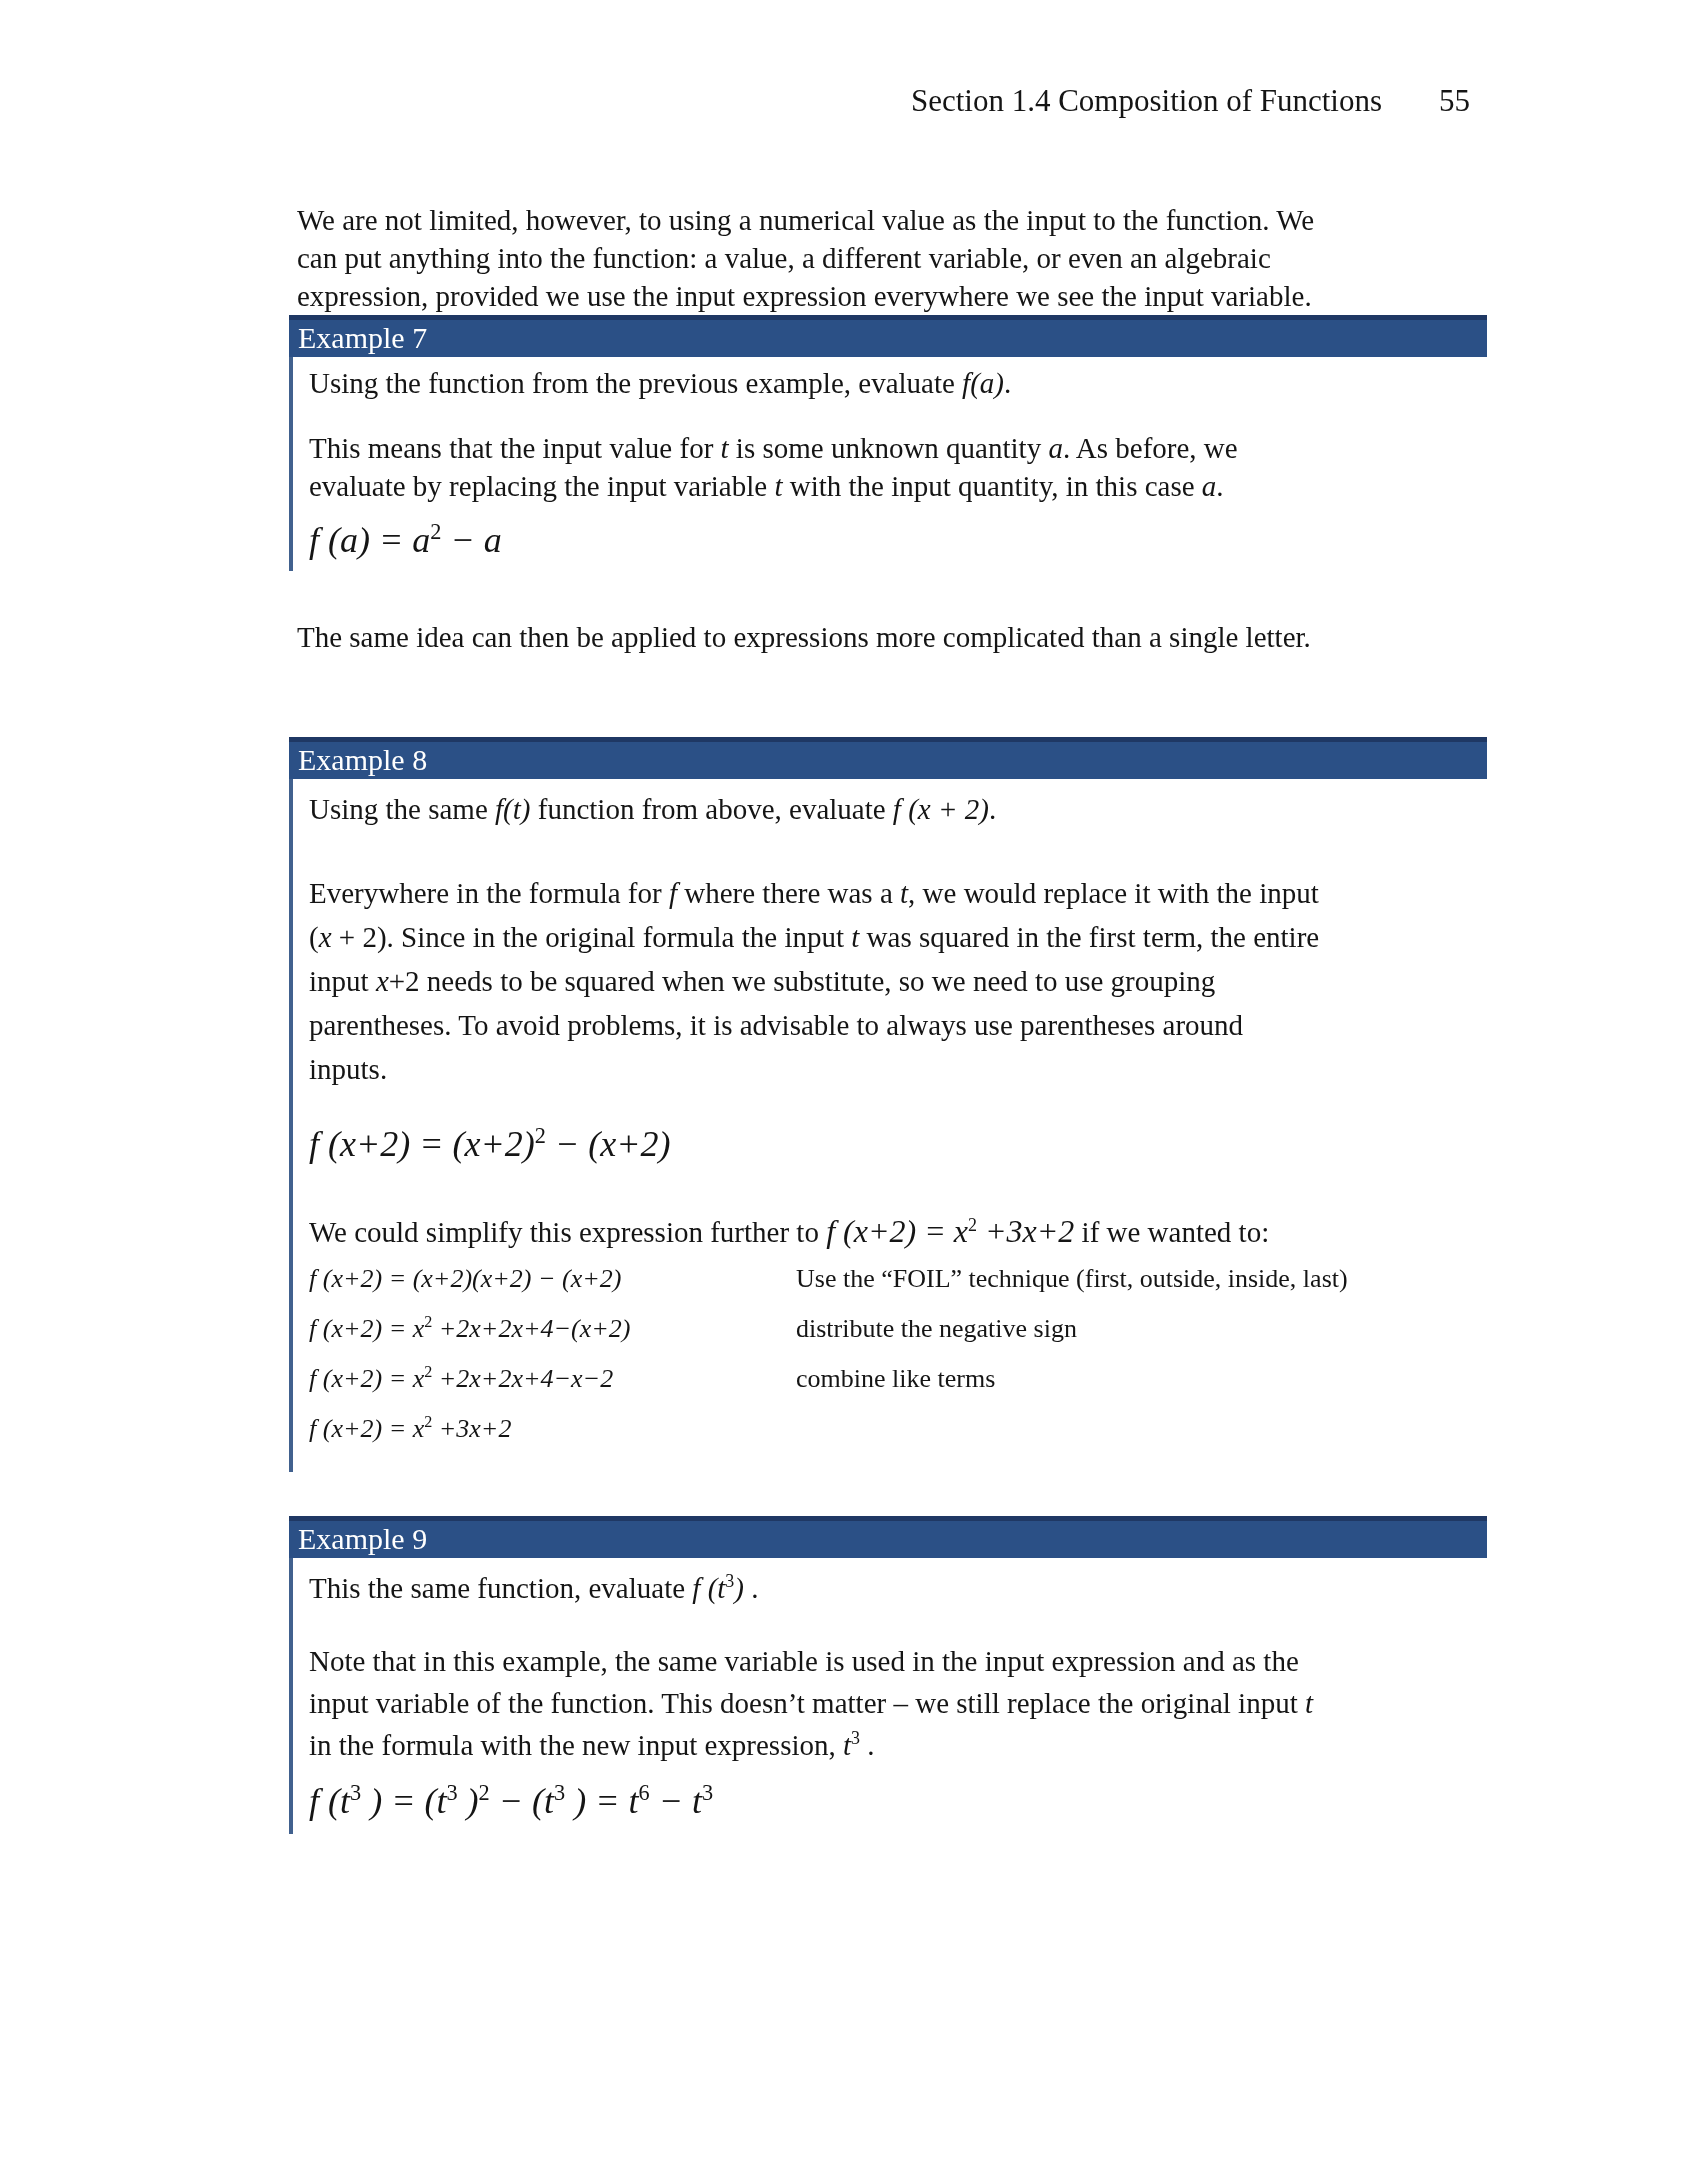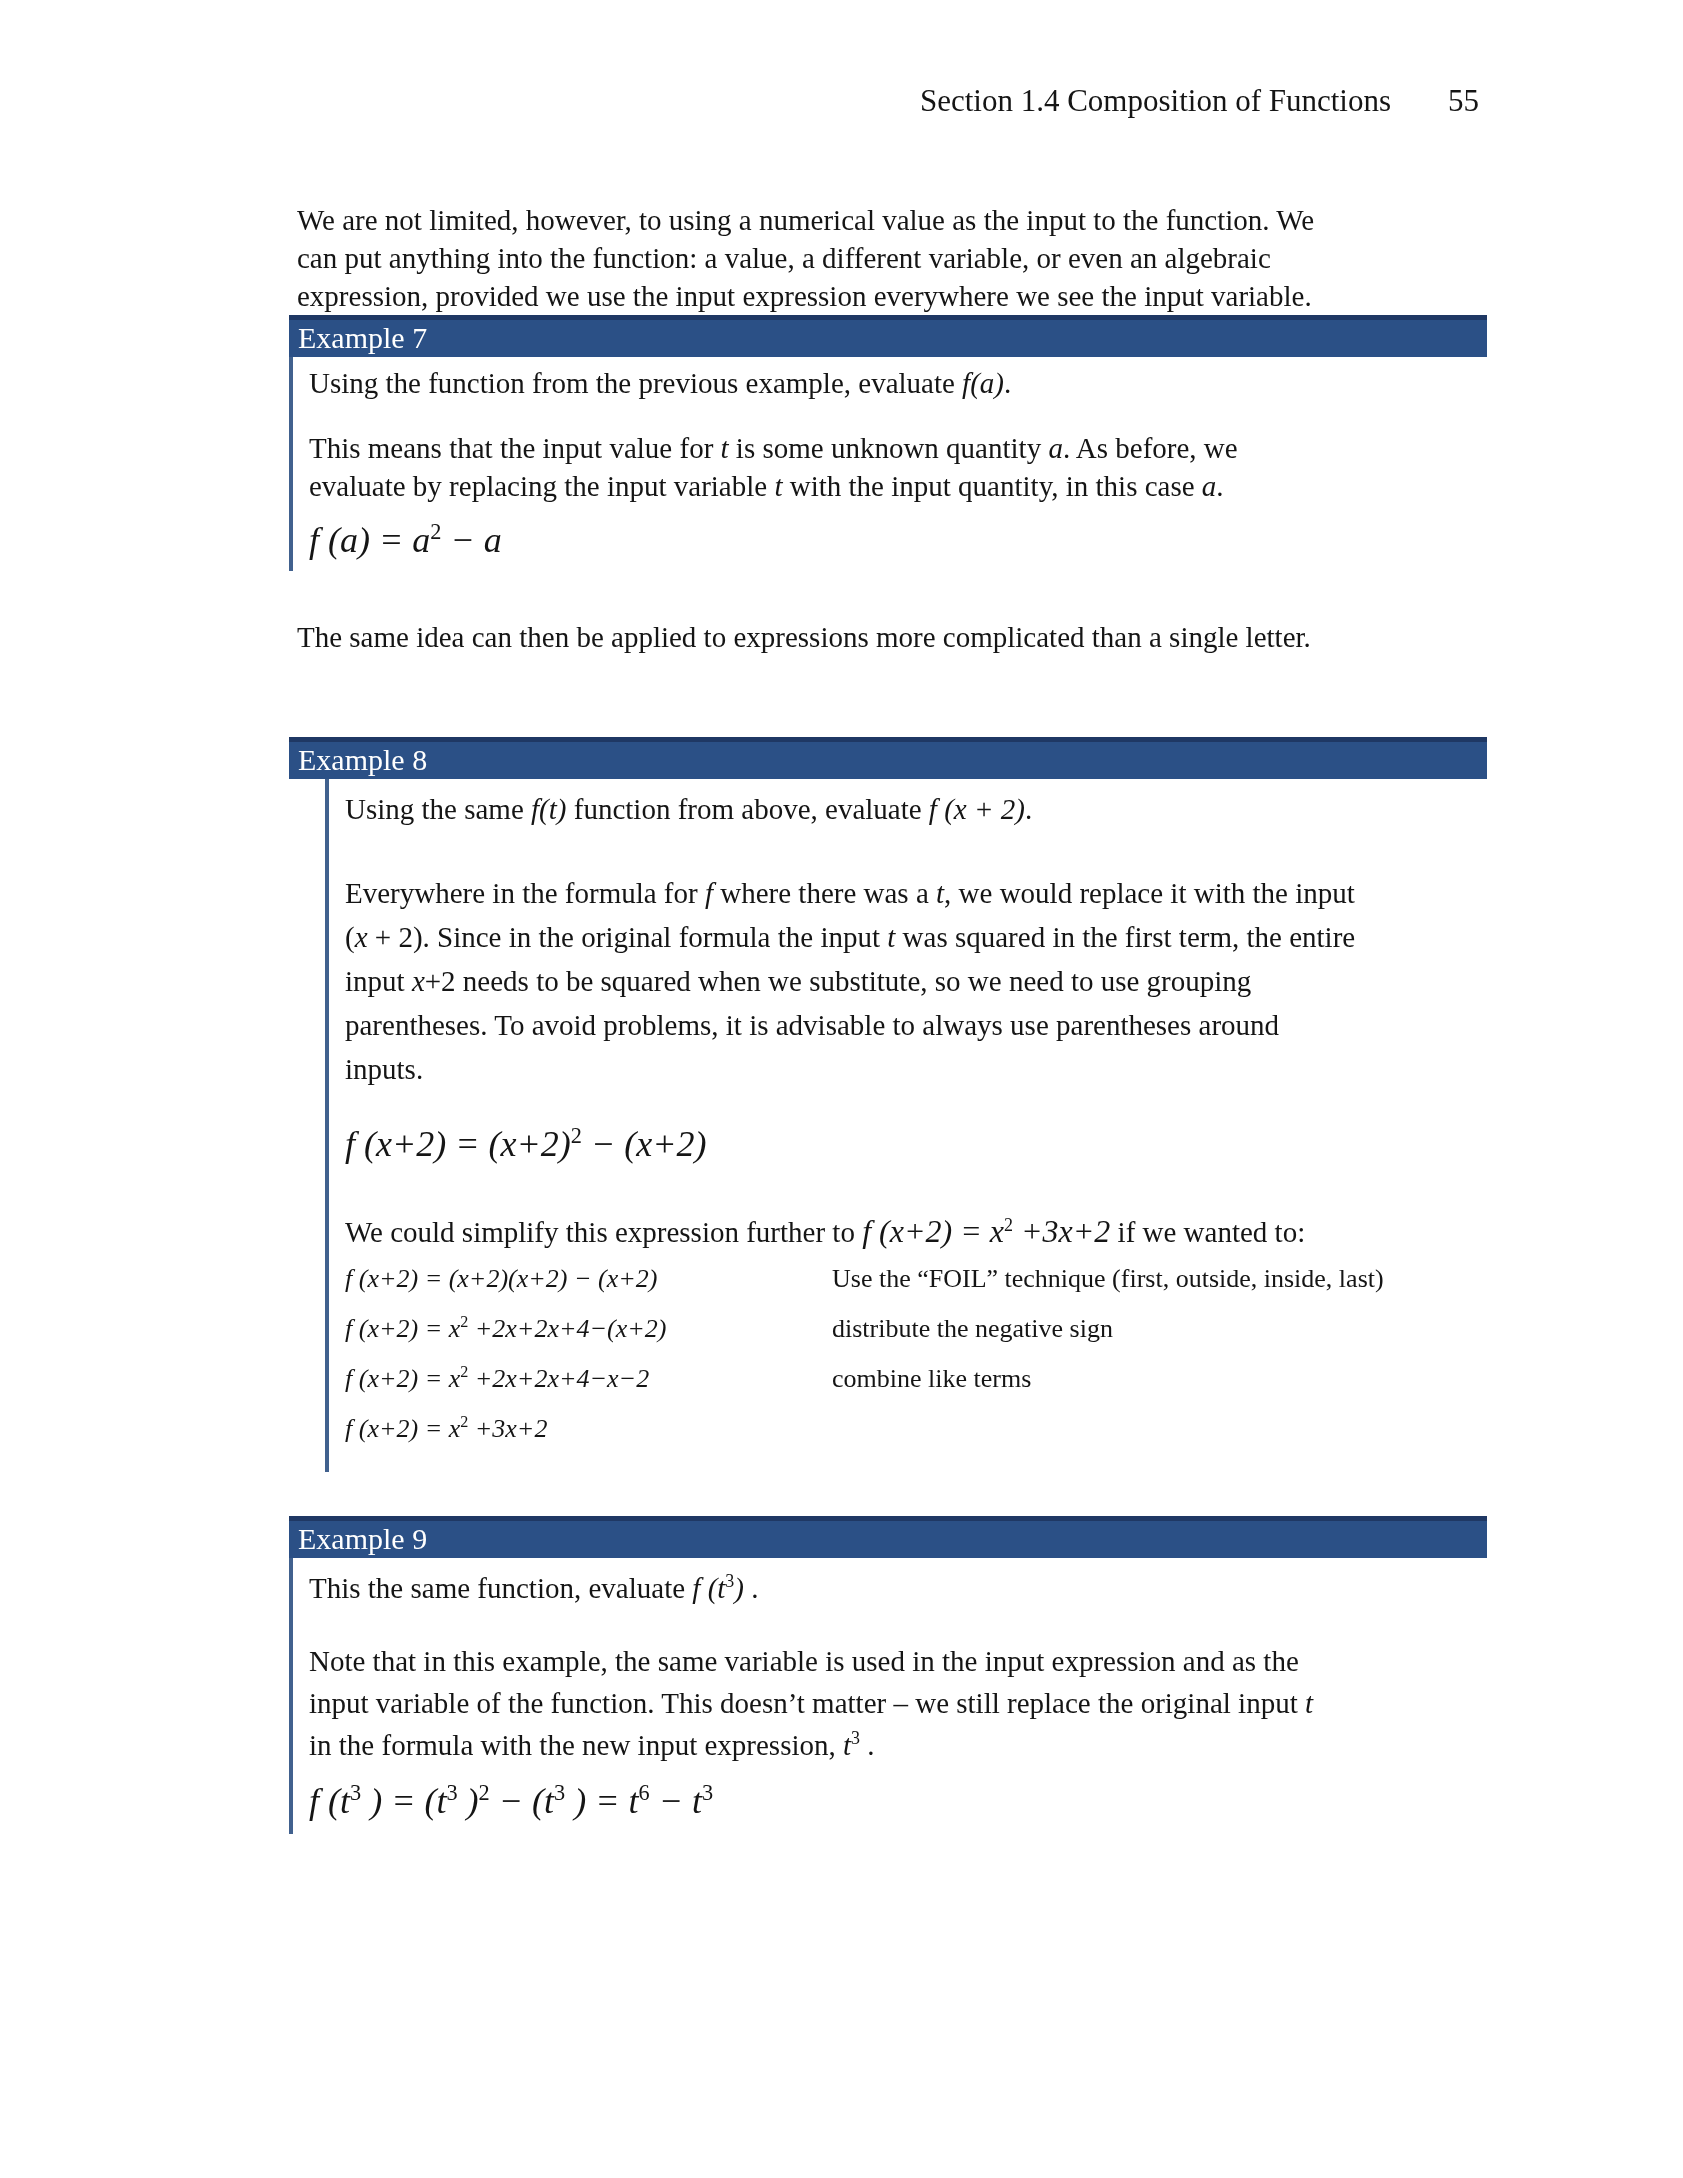--- a/index.html
+++ b/index.html
@@ -13,21 +13,21 @@
     width:1683px;
     height:2178px;
     background:#ffffff;
     font-family:"Liberation Serif", serif;
     color:#151515;
     overflow:hidden;
   }
   .page-header{
     position:absolute;
     top:83px;
-    left:12px;
+    left:3px;
     width:1467px;
     display:flex;
     justify-content:flex-end;
     align-items:baseline;
     gap:57px;
     font-size:31px;
   }
   .content{
     padding:201px 0 0 297px;
     width:1198px;
@@ -44,21 +44,21 @@
     color:#ffffff;
     font-size:30px;
     height:37px;
     line-height:36px;
     padding-left:9px;
   }
   .ex-body{
     border-left:4px solid var(--rule);
     padding:6px 0 8px 16px;
   }
-  .ex8 .ex-body{padding-top:8px;margin-left:36px;}
+  .ex8 .ex-body{padding-top:8px;}
   .prompt{font-size:29px;line-height:44px;}
   .ex7 .prompt{line-height:40px;}
   .ex9 .prompt{line-height:48px;}
   .ex-para{margin-top:26px;}
   .ex8 .ex-para{margin-top:40px;line-height:44px;}
   .ex9 .ex-para{margin-top:28px;line-height:42px;}
   .math{font-size:36px;}
   .display-f{margin-top:12px;line-height:46px;}
   .ex8 .display-f{margin-top:28px;line-height:50px;}
   .ex9 .display-f{margin-top:10px;line-height:50px;}

